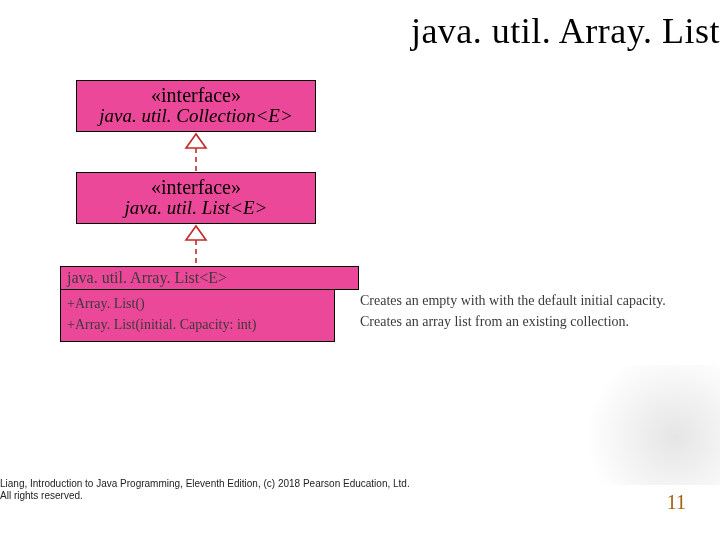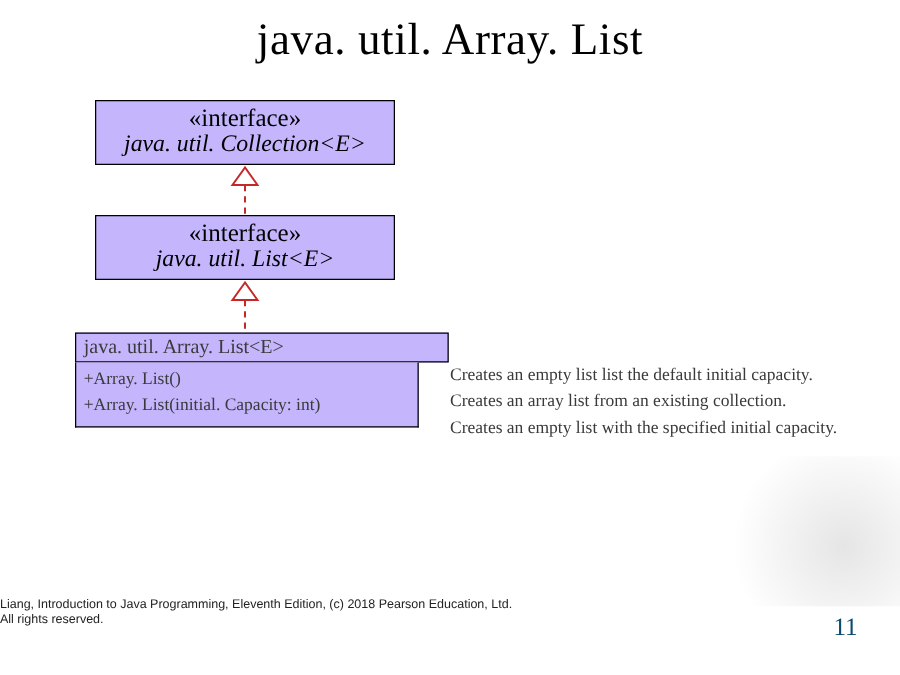--- a/index.html
+++ b/index.html
@@ -7,35 +7,35 @@
     margin: 0;
     width: 720px;
     height: 540px;
     background: #fff;
     font-family: "Times New Roman", Times, serif;
     color: #000;
     position: relative;
     overflow: hidden;
   }
   .title {
-    text-align: center;
+    text-align: right;
     font-size: 36px;
     font-weight: normal;
     margin-top: 10px;
     letter-spacing: 0.5px;
   }
   .diagram {
     position: relative;
     margin-top: 28px;
     margin-left: 60px;
     width: 600px;
   }
   .ibox, .classhead, .methods {
     border: 1px solid #000;
-    background: #c4b5fd;
+    background: #ec4899;
     text-align: left;
     padding: 1px 4px 3px 4px;
     width: 275px;
   }
   .ibox {
     text-align: center;
     width: 240px;
     margin-left: 16px;
     padding: 3px 4px 4px 4px;
   }
@@ -87,21 +87,21 @@
     font-size: 10px;
     color: #222;
     line-height: 1.2;
   }
   .pagenum {
     position: absolute;
     right: 34px;
     bottom: 26px;
     font-family: "Times New Roman", serif;
     font-size: 20px;
-    color: #0c4a6e;
+    color: #a16207;
   }
   .shadow {
     position: absolute;
     right: 0;
     bottom: 55px;
     width: 150px;
     height: 120px;
     background: radial-gradient(circle at 70% 60%, rgba(0,0,0,0.10), rgba(0,0,0,0) 70%);
     pointer-events: none;
   }
@@ -140,23 +140,22 @@
   </div>
 
   <div class="block">
     <div class="classhead">java. util. Array. List&lt;E&gt;</div>
     <div class="methods">
       <div class="row">+Array. List()</div>
       <div class="row">+Array. List(initial. Capacity: int)</div>
     </div>
 
     <div class="desc" style="top:24px;">
-      <div>Creates an empty list list the default initial capacity.</div>
+      <div>Creates an empty with with the default initial capacity.</div>
       <div>Creates an array list from an existing collection.</div>
-      <div>Creates an empty list with the specified initial capacity.</div>
     </div>
   </div>
 
 </div>
 
 <div class="shadow"></div>
 
 <div class="footer">
   <span>Liang, Introduction to Java Programming, Eleventh Edition, (c) 2018 Pearson Education, Ltd.</span><br>
   <span>All rights reserved.</span>

